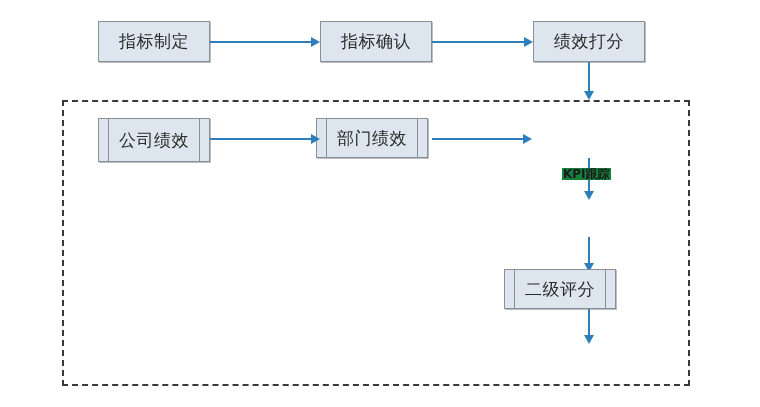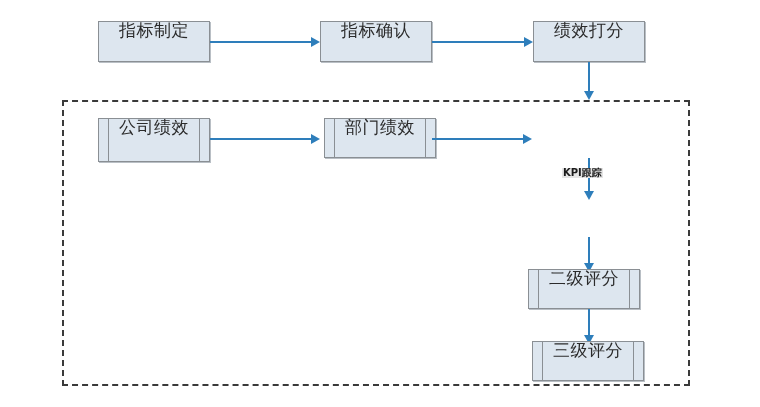--- a/index.html
+++ b/index.html
@@ -27,20 +27,21 @@
   }
 
   
   .node {
     position: absolute;
     box-sizing: border-box;
     background: #dde6ef;
     border: 1px solid #8a8f94;
     box-shadow: 1px 1px 0 0 #b9bfc5;
     display: flex;
+    align-items: center;
     justify-content: center;
   }
   .node .label {
     font-family: "DejaVu Sans", "Liberation Sans", sans-serif;
     font-size: 17px;
     line-height: 1;
     color: #2b2b2b;
     white-space: nowrap;
     letter-spacing: 0.5px;
   }
@@ -81,25 +82,25 @@
     height: 0;
     border-left: 5px solid transparent;
     border-right: 5px solid transparent;
     border-top: 9px solid #2e7ebb;
   }
 
   
   .edge-label {
     position: absolute;
     font-family: "DejaVu Sans", "Liberation Sans", sans-serif;
-    font-size: 10px;
+    font-size: 12px;
     font-weight: bold;
     color: #1a1a1a;
     white-space: nowrap;
-    background: #e5e5e5;
+    background: #15803d;
     padding: 0 1px;
     line-height: 1;
   }
 </style>
 </head>
 <body>
 
 <div id="canvas">
 
   <div class="node" style="left:98px; top:21px; width:112px; height:41px;">
@@ -124,49 +125,44 @@
   <div class="arrow-down" style="left:584px; top:91px;"></div>
 
   <div class="group-box" style="left:62px; top:100px; width:628px; height:286px;"></div>
 
   <div class="node predef" style="left:98px; top:118px; width:112px; height:44px;">
     <span class="rail left"></span>
     <span class="rail right"></span>
     <span class="label">公司绩效</span>
   </div>
 
-  <div class="node predef" style="left:324px; top:118px; width:112px; height:40px;">
+  <div class="node predef" style="left:316px; top:118px; width:112px; height:40px;">
     <span class="rail left"></span>
     <span class="rail right"></span>
     <span class="label">部门绩效</span>
   </div>
 
 
   <div class="conn-h" style="left:210px; top:138px; width:101px;"></div>
   <div class="arrow-right" style="left:311px; top:134px;"></div>
 
   <div class="conn-h" style="left:432px; top:138px; width:91px;"></div>
   <div class="arrow-right" style="left:523px; top:134px;"></div>
 
   <div class="conn-v" style="left:588px; top:158px; height:34px;"></div>
   <div class="arrow-down" style="left:584px; top:191px;"></div>
   <div class="edge-label" style="left:562px; top:168px;">KPI跟踪</div>
 
 
   <div class="conn-v" style="left:588px; top:237px; height:27px;"></div>
   <div class="arrow-down" style="left:584px; top:263px;"></div>
 
-  <div class="node predef" style="left:528px; top:269px; width:112px; height:40px;">
+  <div class="node predef" style="left:504px; top:269px; width:112px; height:40px;">
     <span class="rail left"></span>
     <span class="rail right"></span>
     <span class="label">二级评分</span>
   </div>
 
   <div class="conn-v" style="left:588px; top:309px; height:27px;"></div>
   <div class="arrow-down" style="left:584px; top:335px;"></div>
 
-  <div class="node predef" style="left:532px; top:341px; width:112px; height:40px;">
-    <span class="rail left"></span>
-    <span class="rail right"></span>
-    <span class="label">三级评分</span>
-  </div>
 
 </div>
 
 </body></html>

